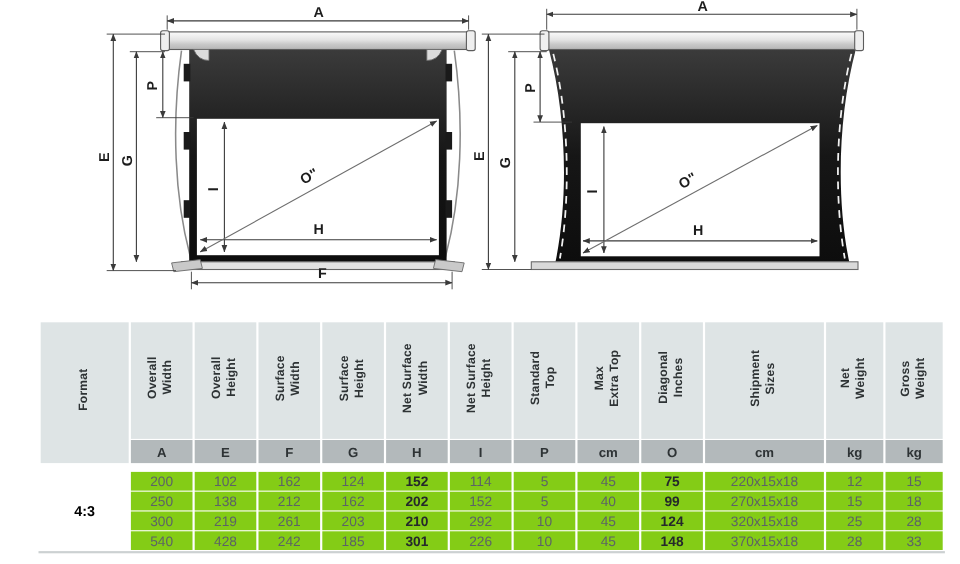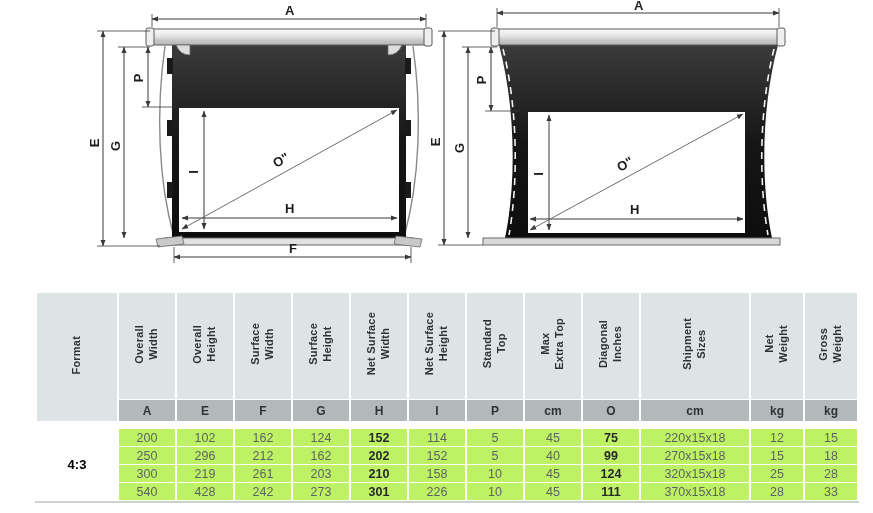--- a/index.html
+++ b/index.html
@@ -14,21 +14,21 @@
              border-bottom:2px solid #ccd1d2;}
   table.spec td{text-align:center;vertical-align:middle;padding:0;}
 
   td.hcell{background:#dee4e5;height:106px;}
   td.fmt-head{background:#dee4e5;}
   .vtext{display:inline-block;writing-mode:vertical-rl;transform:rotate(180deg);
          white-space:pre-line;font-weight:bold;font-size:11px;color:#2e3335;
          line-height:1.25;letter-spacing:.2px;}
   td.lcell{background:#b3b9bb;height:21px;font-weight:bold;font-size:12px;color:#2e3335;}
 
-  td.dcell{height:17px;font-size:12.5px;color:#5c6366;background:#bef264;}
+  td.dcell{height:17px;font-size:12.5px;color:#5c6366;background:#84cc16;}
   td.dcell.b{font-weight:bold;color:#25292b;}
   td.fmt{font-weight:bold;font-size:13px;color:#000000;background:#ffffff;}
 </style>
 </head>
 <body>
 
 <div class="diagram-wrap">
 <svg width="873" height="292" viewBox="0 0 873 292">
   <defs>
     <marker id="arr" viewBox="0 0 10 10" refX="9.5" refY="5" markerWidth="6.5" markerHeight="6.5" orient="auto-start-reverse">
@@ -219,55 +219,55 @@
     <td class="dcell">114</td>
     <td class="dcell">5</td>
     <td class="dcell">45</td>
     <td class="dcell b">75</td>
     <td class="dcell">220x15x18</td>
     <td class="dcell">12</td>
     <td class="dcell">15</td>
   </tr>
   <tr>
     <td class="dcell">250</td>
-    <td class="dcell">296</td>
+    <td class="dcell">138</td>
     <td class="dcell">212</td>
     <td class="dcell">162</td>
     <td class="dcell b">202</td>
     <td class="dcell">152</td>
     <td class="dcell">5</td>
     <td class="dcell">40</td>
     <td class="dcell b">99</td>
     <td class="dcell">270x15x18</td>
     <td class="dcell">15</td>
     <td class="dcell">18</td>
   </tr>
   <tr>
     <td class="dcell">300</td>
     <td class="dcell">219</td>
     <td class="dcell">261</td>
     <td class="dcell">203</td>
     <td class="dcell b">210</td>
-    <td class="dcell">158</td>
+    <td class="dcell">292</td>
     <td class="dcell">10</td>
     <td class="dcell">45</td>
     <td class="dcell b">124</td>
     <td class="dcell">320x15x18</td>
     <td class="dcell">25</td>
     <td class="dcell">28</td>
   </tr>
   <tr>
     <td class="dcell">540</td>
     <td class="dcell">428</td>
     <td class="dcell">242</td>
-    <td class="dcell">273</td>
+    <td class="dcell">185</td>
     <td class="dcell b">301</td>
     <td class="dcell">226</td>
     <td class="dcell">10</td>
     <td class="dcell">45</td>
-    <td class="dcell b">111</td>
+    <td class="dcell b">148</td>
     <td class="dcell">370x15x18</td>
     <td class="dcell">28</td>
     <td class="dcell">33</td>
   </tr>
 </tbody>
     </table>
 </div>
 
 </body></html>

